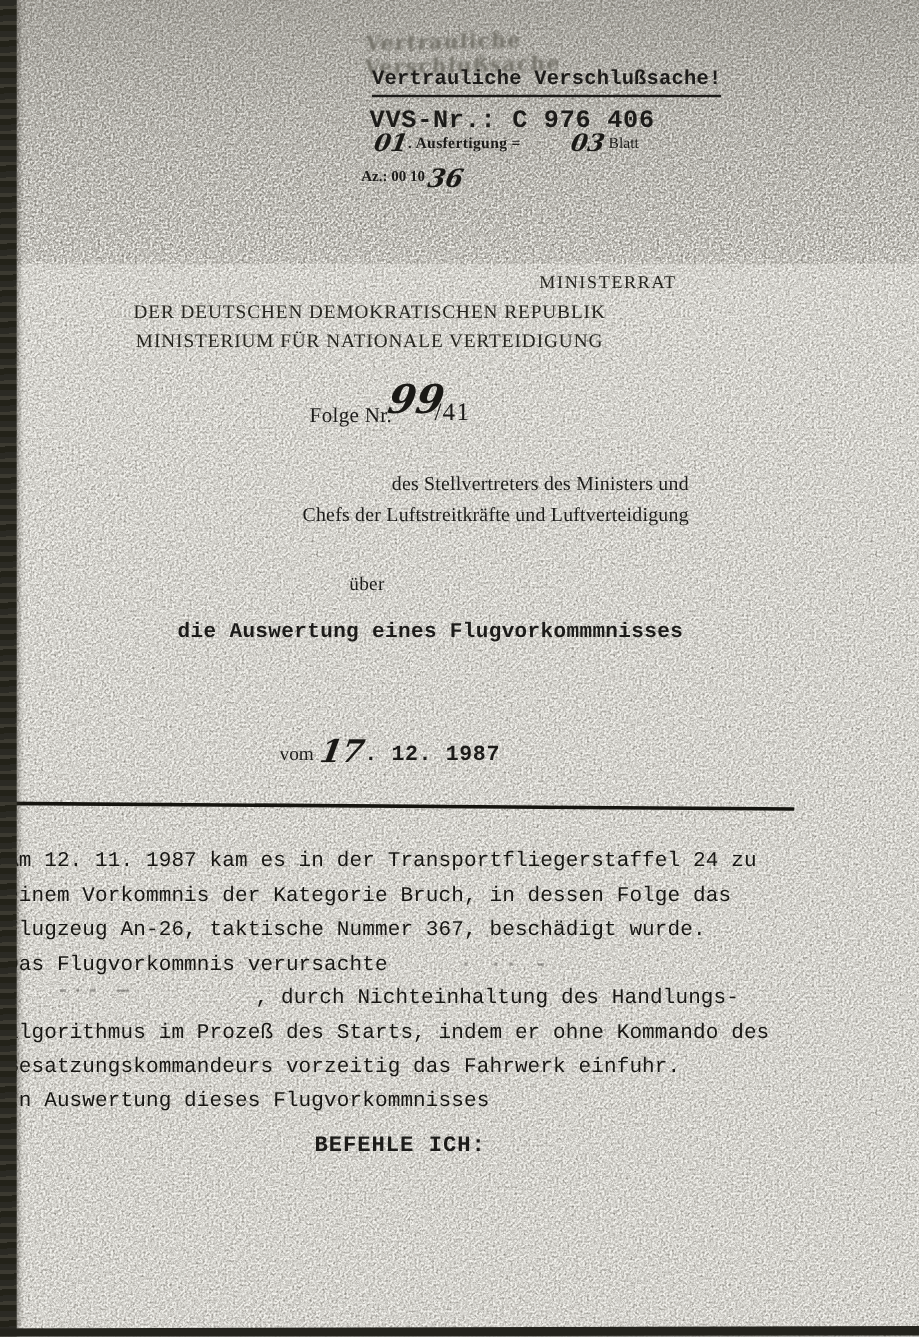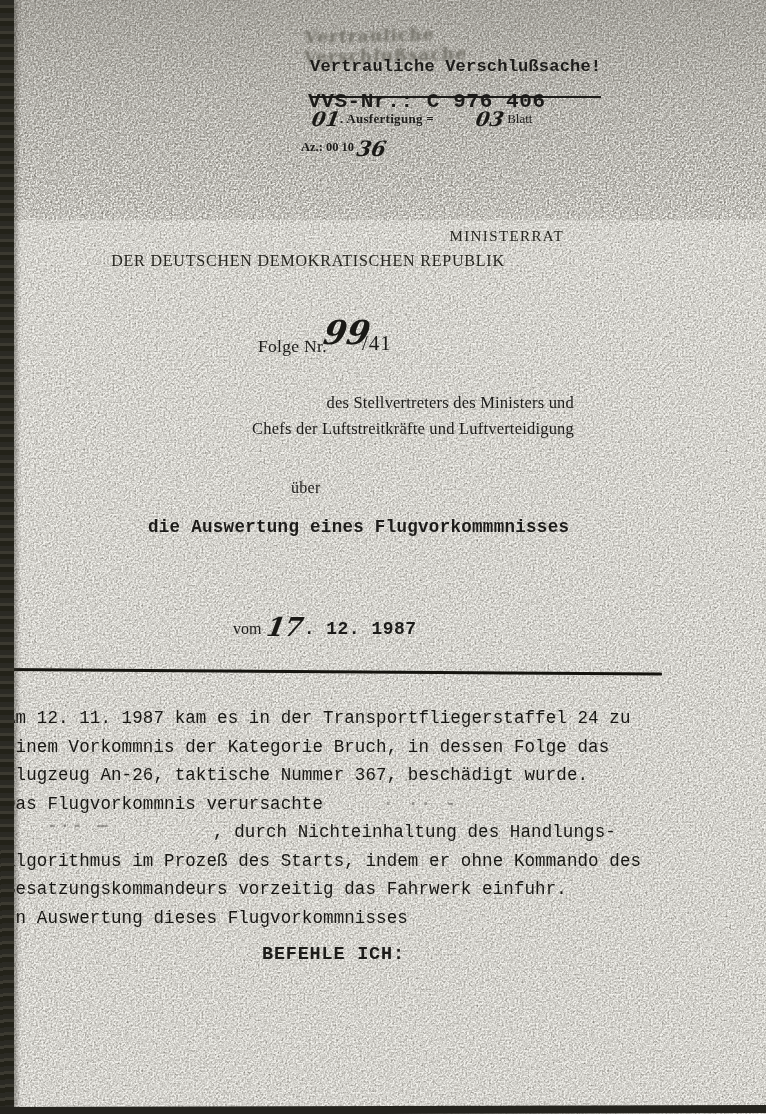--- a/index.html
+++ b/index.html
@@ -26,21 +26,21 @@
   #noise-overlay{left:0;top:0;z-index:3;pointer-events:none;}
   
   #faded-stamp{
     left:304px;top:24px;width:270px;z-index:4;
     font-family:"DejaVu Serif",serif;font-weight:bold;font-size:17px;letter-spacing:1px;
     color:#716f66;filter:blur(1.1px);transform:rotate(-1.3deg) skewX(-4deg);
   }
   #classification-heading{
     left:310px;top:57px;z-index:4;
     font-family:"Liberation Mono",monospace;font-weight:bold;font-size:17px;
-    border-bottom:2px solid #1c1b19;padding-bottom:20px;letter-spacing:.2px;
+    border-bottom:2px solid #1c1b19;padding-bottom:3px;letter-spacing:.2px;
   }
   #vvs-number{
     left:308px;top:90px;z-index:4;
     font-family:"Liberation Mono",monospace;font-weight:bold;font-size:21px;letter-spacing:.6px;
   }
   #copy-line{left:312px;top:111px;z-index:4;font-size:13px;}
   #copy-line .hw{vertical-align:-3px;}
   #copy-suffix{font-weight:bold;letter-spacing:.3px;}
   #sheet-gap{display:inline-block;width:42px;}
   #az-line{left:301px;top:136px;z-index:4;font-size:12.5px;font-weight:bold;}
@@ -114,20 +114,21 @@
     <span id="copy-number" class="hw">01</span><span id="copy-suffix">. Ausfertigung =</span><span id="sheet-gap"></span><span id="sheet-count" class="hw">03</span> <span id="sheet-label">Blatt</span>
   </div>
   <div id="az-line" class="abs">
     <span>Az.: 00 10</span>
     <span id="file-ref-number" class="hw">36</span>
   </div>
 
   <div id="letterhead" class="abs">
     <div class="lh1">MINISTERRAT</div>
     <div class="lh2">DER DEUTSCHEN DEMOKRATISCHEN REPUBLIK</div>
+    <div class="lh3">MINISTERIUM FÜR NATIONALE VERTEIDIGUNG</div>
   </div>
 
   <div id="order-label" class="abs">Folge Nr.</div>
   <div id="order-number" class="abs hw">99</div>
   <div id="order-year" class="abs">/41</div>
 
   <div id="issuer" class="abs">
     <div>des Stellvertreters des Ministers und</div>
     <div>Chefs der Luftstreitkräfte und Luftverteidigung</div>
   </div>

